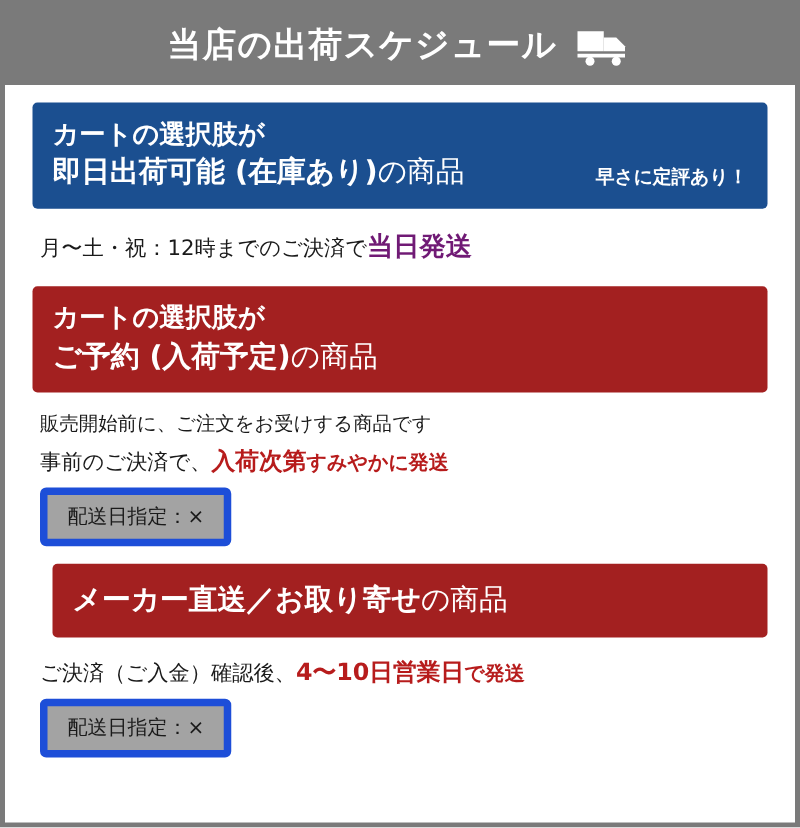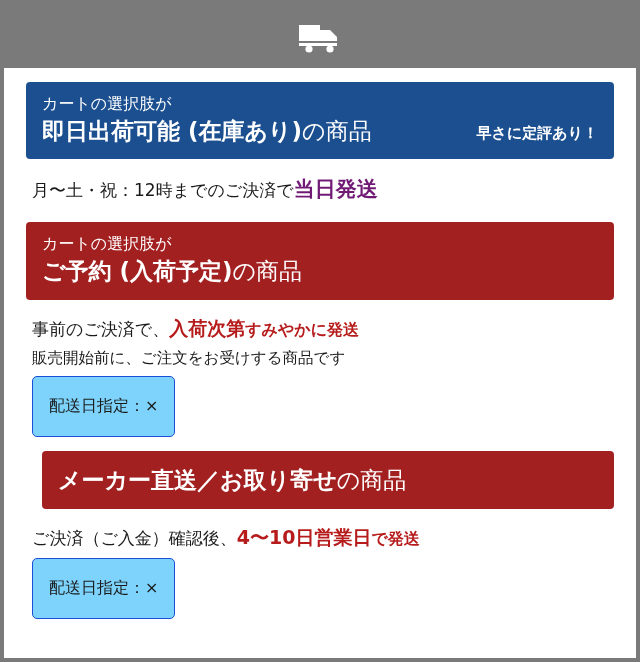--- a/index.html
+++ b/index.html
@@ -57,22 +57,22 @@
     box-sizing: border-box;
     position: relative;
     display: flex;
     align-items: flex-end;
     justify-content: space-between;
   }
   .band.blue { background: #1b4f90; }
   .band.red  { background: #a32020; }
   .band-texts { display: flex; flex-direction: column; }
   .band-small {
-    font-size: 16px;
-    font-weight: normal;
+    font-size: 21px;
+    font-weight: bold;
     line-height: 1.45;
   }
   .band-large {
     font-size: 23px;
     font-weight: bold;
     line-height: 1.4;
   }
   .band-large .suffix {
     font-size: 23px;
     font-weight: normal;
@@ -112,35 +112,36 @@
     font-weight: bold;
     font-size: 19px;
   }
   .hl-small {
     color: #b71c1c;
     font-weight: bold;
     font-size: 16px;
   }
   .pill {
     display: inline-block;
-    border: 1px solid #1d4ed8;
+    border: 6px solid #1d4ed8;
     border-radius: 5px;
-    padding: 19px 16px;
+    padding: 7px 16px;
     font-size: 16px;
     color: #1a1a1a;
     margin-top: 4px;
-    background: #7dd3fc;
+    background: #a3a3a3;
   }
 </style>
 </head>
 <body>
 
 <div class="page">
 
   <div class="header">
+    <div class="header-title">当店の出荷スケジュール</div>
     <span class="truck-icon">
       <svg width="46" height="34" viewBox="0 0 46 34" xmlns="http://www.w3.org/2000/svg">
         <rect x="2" y="6" width="21" height="16" fill="#ffffff"></rect>
         <path d="M23 11 L33 11 L40 18 L40 22 L23 22 Z" fill="#ffffff"></path>
         <rect x="2" y="24" width="38" height="3" fill="#ffffff"></rect>
         <circle cx="12" cy="30" r="3.6" fill="#ffffff"></circle>
         <circle cx="33" cy="30" r="3.6" fill="#ffffff"></circle>
       </svg>
     </span>
   </div>
@@ -166,25 +167,25 @@
     <div class="band red">
       <div class="band-texts">
         <div class="band-small">カートの選択肢が</div>
         <div class="band-large">
           <span>ご予約 (入荷予定)</span><span class="suffix">の商品</span>
         </div>
       </div>
     </div>
 
     <div class="lines">
+      <div class="line small">
+        <span>販売開始前に、ご注文をお受けする商品です</span>
+      </div>
       <div class="line">
         <span>事前のご決済で、</span><span class="hl-mid">入荷次第</span><span class="hl-small">すみやかに発送</span>
-      </div>
-      <div class="line small">
-        <span>販売開始前に、ご注文をお受けする商品です</span>
       </div>
       <div class="pill">配送日指定：×</div>
     </div>
 
     <div class="band red single">
       <div class="band-large">
         <span>メーカー直送／お取り寄せ</span><span class="suffix">の商品</span>
       </div>
     </div>
 

